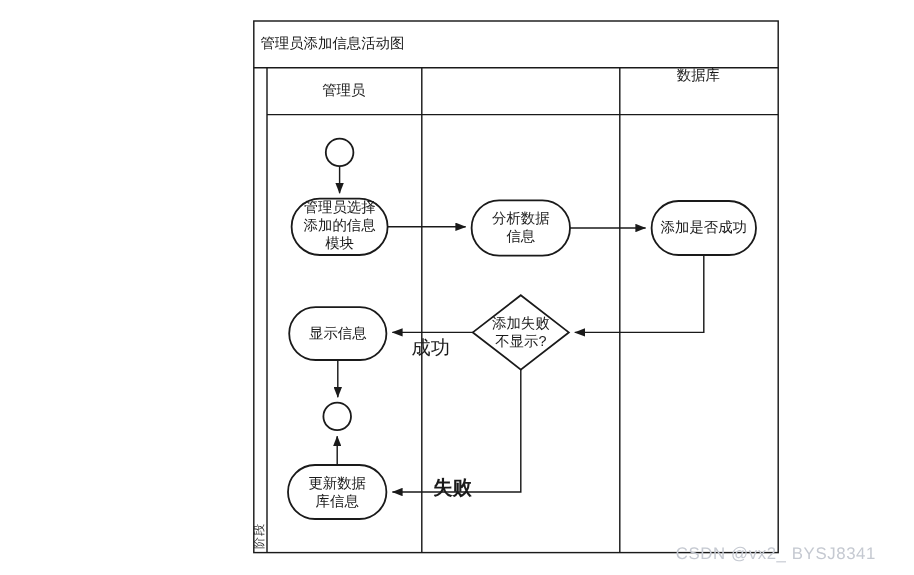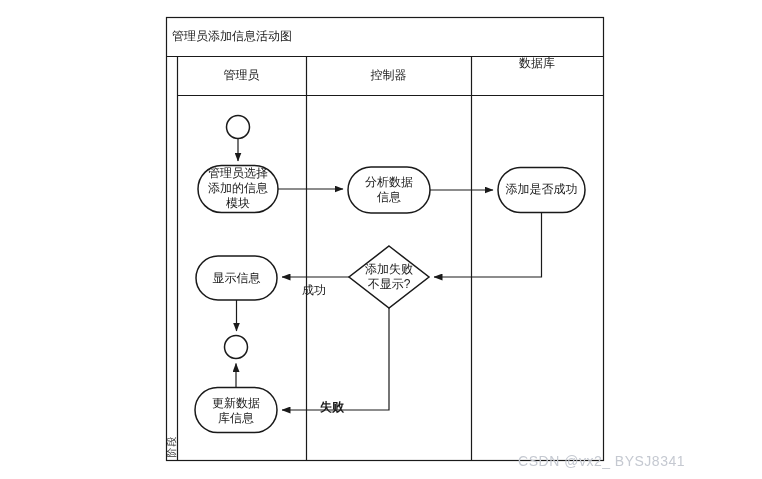--- a/index.html
+++ b/index.html
@@ -2,33 +2,33 @@
 <html><head>
 <meta charset="utf-8">
 <style>
   html, body { margin: 0; padding: 0; }
   body {
     width: 762px; height: 479px;
     background: #ffffff;
     font-family: "Liberation Sans", sans-serif;
     overflow: hidden;
   }
-  .stage { position: relative; width: 687px; height: 479px; background: #ffffff; }
+  .stage { position: relative; width: 687px; height: 479px; background: #ffffff; margin-left: 45px; }
   .stage svg { position: absolute; left: 0; top: 0; }
   .lbl {
     position: absolute;
     display: flex; align-items: center; justify-content: center;
     text-align: center;
     color: #1a1a1a;
     font-size: 12px; line-height: 15px;
     pointer-events: none;
     word-break: break-all;
   }
   .title-lbl { justify-content: flex-start; text-align: left; }
-  .edge-lbl { font-size: 12px; }
+  .edge-lbl { font-size: 16px; }
   .phase-lbl {
     position: absolute;
     left: 153px; top: 440px; width: 37px; height: 13px;
     transform: rotate(-90deg);
     font-size: 10px; line-height: 13px; text-align: center;
     color: #333333; letter-spacing: 1px;
   }
   .watermark {
     position: absolute;
     right: 2px; top: 453px; width: 200px;
@@ -77,21 +77,20 @@
       <path d="M349,277 L282,277" marker-end="url(#arrow)"></path>
       <path d="M236.5,300 L236.5,331" marker-end="url(#arrow)"></path>
       <path d="M389,308 L389,410 L282,410" marker-end="url(#arrow)"></path>
       <path d="M236,387.5 L236,363.5" marker-end="url(#arrow)"></path>
     </g>
   </svg>
 
   <div class="lbl title-lbl" style="left:172px; top:17px; width:260px; height:39px;">管理员添加信息活动图</div>
 
   <div class="lbl" style="left:177px; top:56px; width:129px; height:39px;">管理员</div>
-  <div class="lbl" style="left:306px; top:56px; width:165px; height:39px;">控制器</div>
   <div class="lbl" style="left:471px; top:44px; width:132px; height:39px;">数据库</div>
 
   <div class="lbl" style="left:363px; top:167px; width:52px; height:46px;">分析数据信息</div>
   <div class="lbl" style="left:206px; top:165px; width:64px; height:47px;">管理员选择添加的信息模块</div>
   <div class="lbl" style="left:504px; top:167px; width:75px; height:45px;">添加是否成功</div>
   <div class="lbl" style="left:363px; top:246px; width:52px; height:62px;">添加失败不显示?</div>
   <div class="lbl" style="left:206px; top:256px; width:61px; height:44px;">显示信息</div>
   <div class="lbl" style="left:210px; top:388px; width:52px; height:45px;">更新数据库信息</div>
 
   <div class="lbl edge-lbl" style="left:294px; top:283px; width:40px; height:14px;">成功</div>

